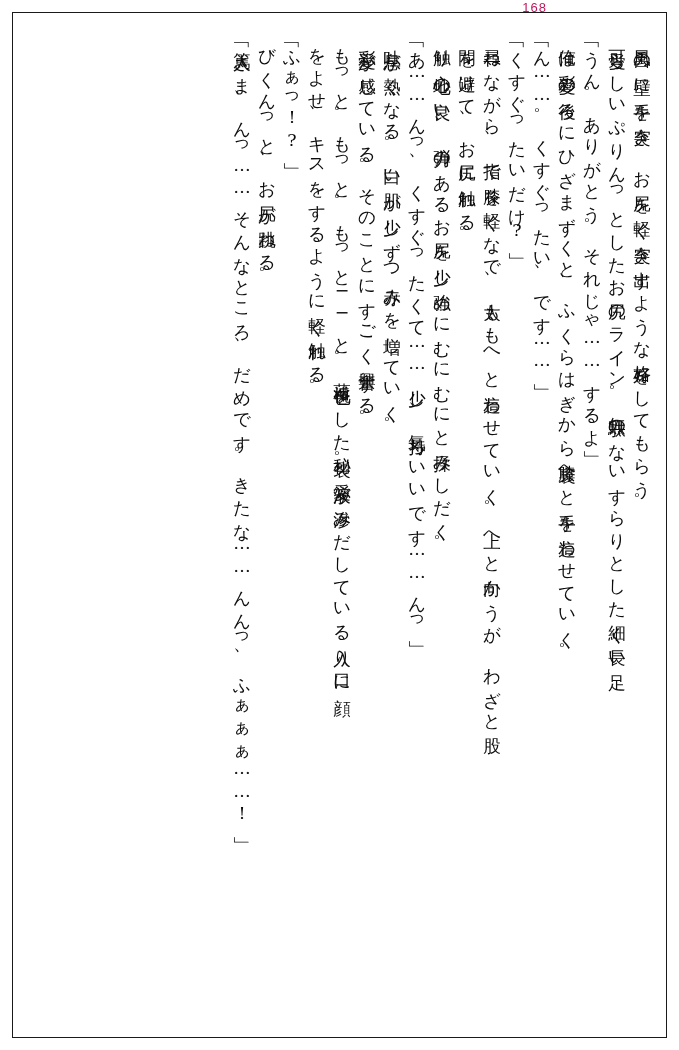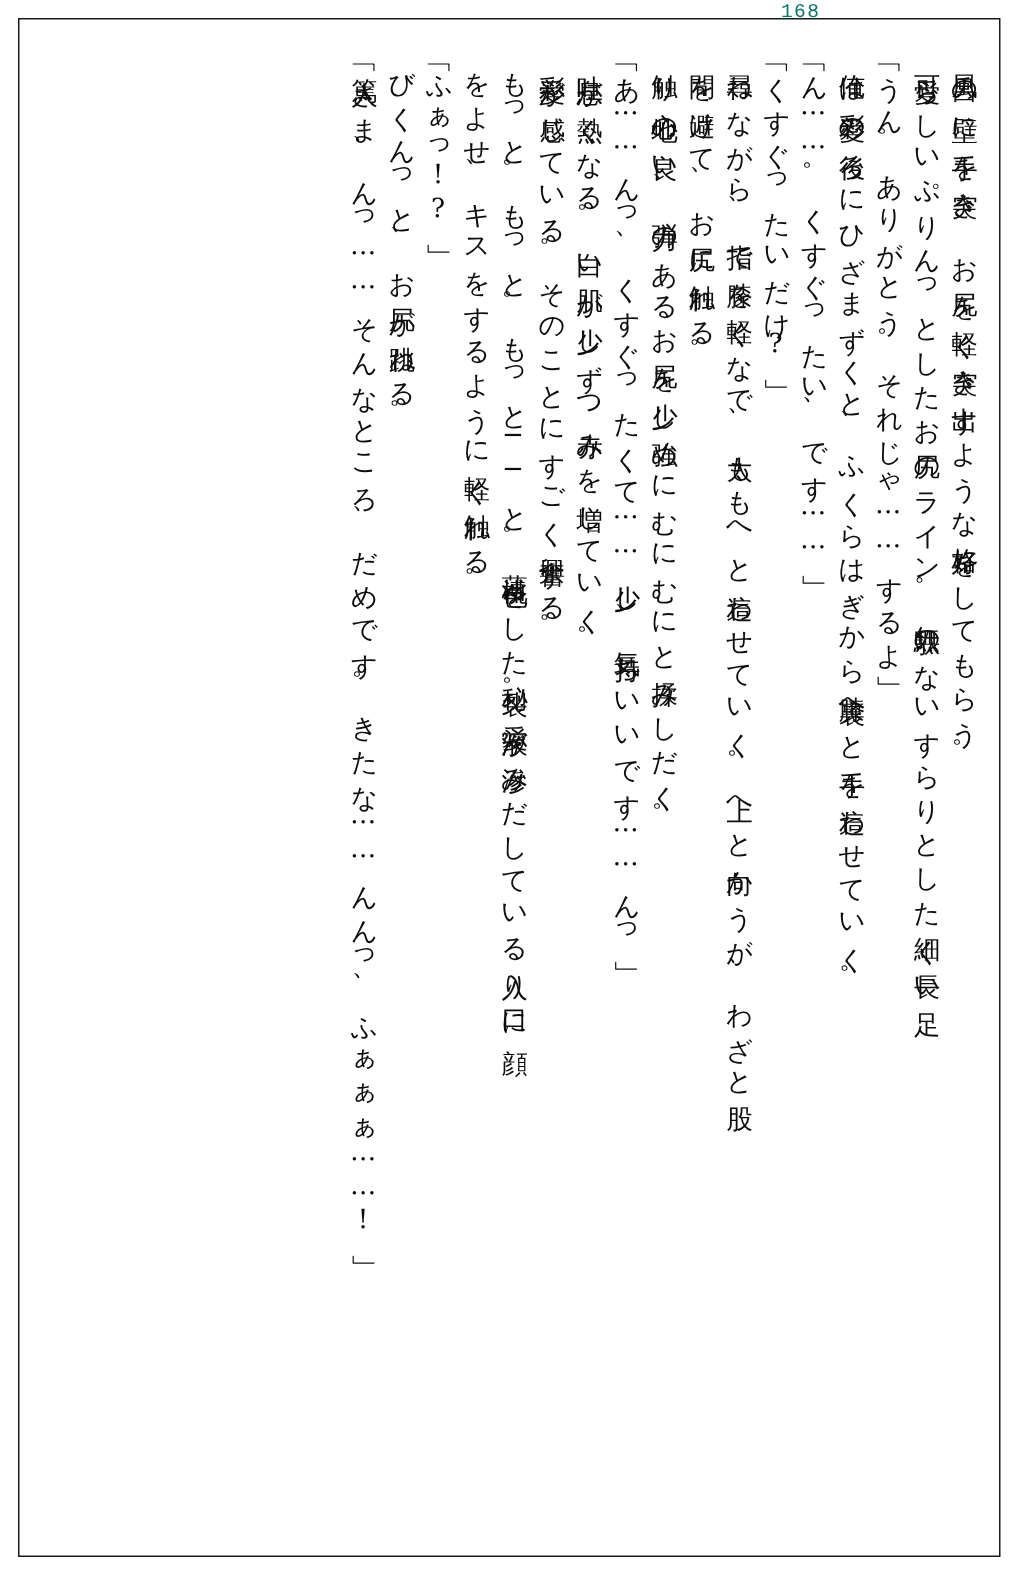--- a/index.html
+++ b/index.html
@@ -23,23 +23,23 @@
     right: 12px;
     bottom: 12px;
     border: 1px solid #1a1a1a;
     box-sizing: border-box;
   }
   #page-number {
     position: absolute;
     top: 0px;
     right: 132px;
     font-size: 13px;
-    color: #0f766e;
+    color: #be185d;
     letter-spacing: 1px;
-    font-family: Liberation Mono, monospace;
+    font-family: Liberation Sans, sans-serif;
   }
   
   #body-text {
     position: absolute;
     left: 30px;
     top: 36px;
     width: 620px;
     height: 985px;
     display: flex;
     flex-direction: row-reverse;

